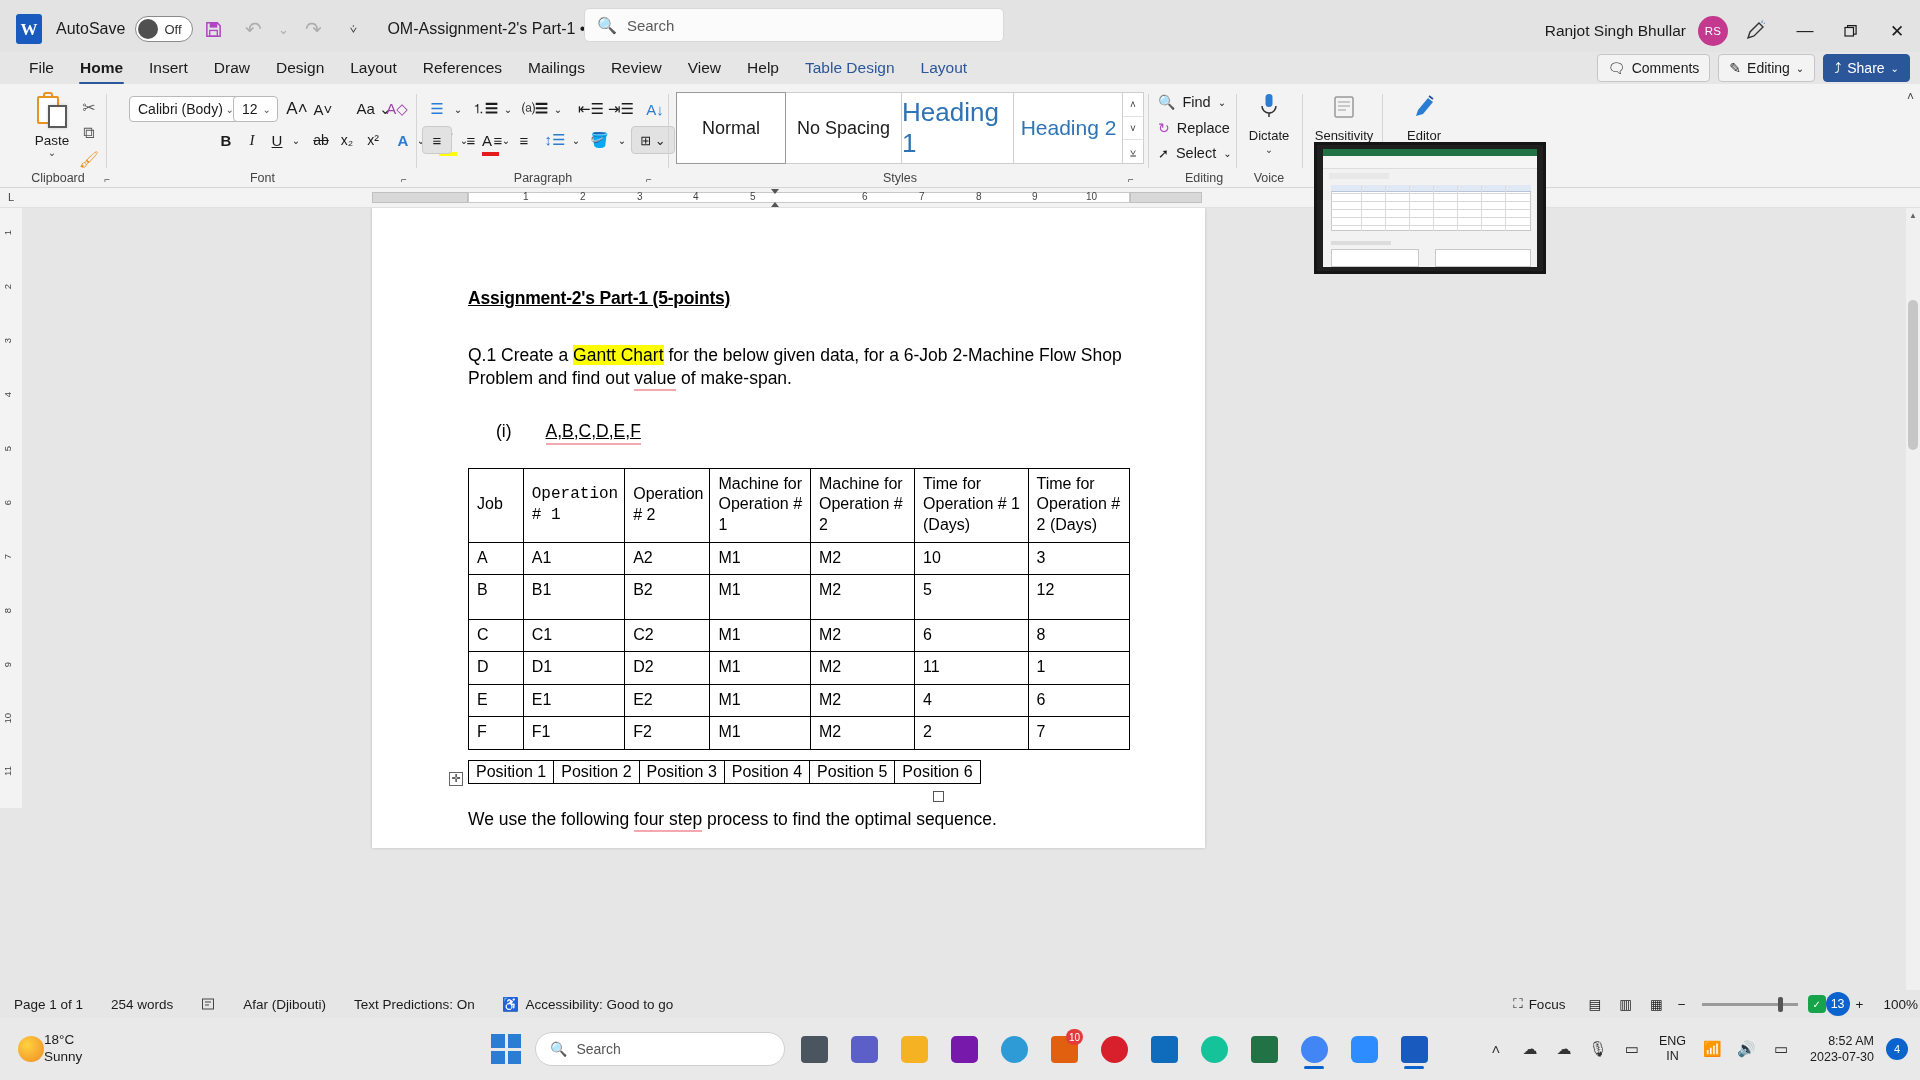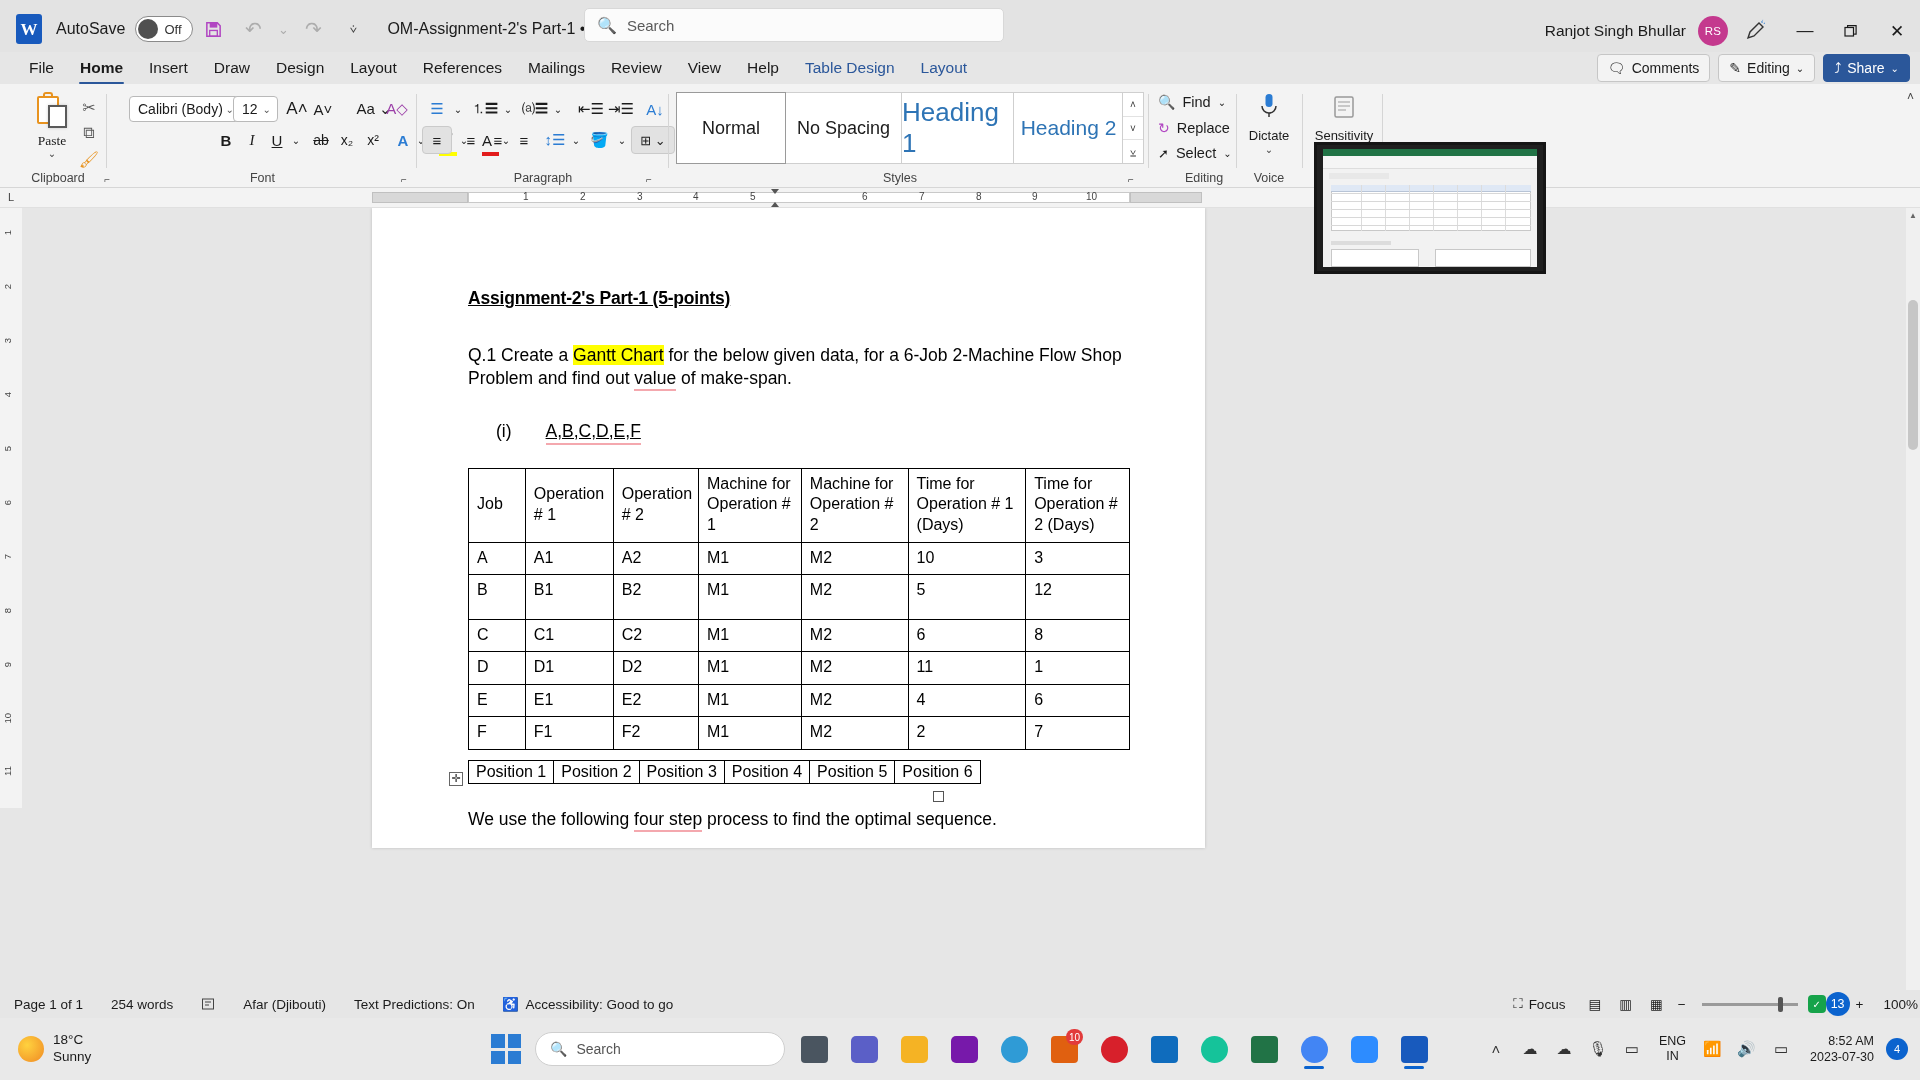--- a/index.html
+++ b/index.html
@@ -114,21 +114,21 @@
     border:2.2px solid #e8931f; border-radius:2px; background:#fff;
   }
   .clipicon .clipTop {
     position:absolute; left:8px; top:0px; width:10px; height:7px;
     border:2.2px solid #e8931f; border-bottom:none; border-radius:3px 3px 0 0;
   }
   .clipicon .page {
     position:absolute; left:13px; top:13px; width:19px; height:23px;
     border:2px solid #5a5a5a; background:#fff;
   }
-  .paste-txt { font-size:13.5px; color:#1b1b1b; margin-top:1px;font-family:Liberation Serif, serif; }
+  .paste-txt { font-size:13.5px; color:#1b1b1b; margin-top:1px; }
   .cv { font-size:10px; color:#444; line-height:1; }
   .clip-small { position:absolute; left:66px; top:10px; width:34px; }
   .mini {
     width:30px; height:26px; display:flex; align-items:center; justify-content:center;
     font-size:16px; color:#5a5a5a;
   }
 
   
   .fontbox {
     position:absolute; height:26px; border:1px solid #b9b9b9; border-radius:4px;
@@ -279,21 +279,21 @@
   .badge-blue {
     width:24px; height:24px; border-radius:50%; background:#0b63ce; color:#fff;
     display:flex; align-items:center; justify-content:center; font-size:12.5px;
   }
 
   
   .taskbar {
     position:absolute; left:0; bottom:0; width:1920px; height:62px;
     background:#e9e9e9; display:flex; align-items:center;
   }
-  .weather { display:flex; align-items:center; gap:9px; margin-left:18px; }
+  .weather { display:flex; align-items:center; margin-left:18px; }
   .sun {
     width:26px; height:26px; border-radius:50%;
     background:radial-gradient(circle at 35% 35%, #ffd23f, #f08a24);
   }
   .weather .t { font-size:13.5px; color:#1b1b1b; line-height:1.25; }
   .tb-center {
     position:absolute; left:50%; transform:translateX(-50%);
     display:flex; align-items:center; gap:8px;
   }
   .start {
@@ -632,20 +632,32 @@
               <rect x="6" y="5" width="18" height="20" rx="1.5" fill="none" stroke="#999" stroke-width="1.5"></rect>
               <path d="M9 10h12M9 14h12M9 18h8" stroke="#bbb" stroke-width="1.3"></path>
             </svg>
         </span>
         <span class="lbl">Sensitivity</span>
         <span class="cv">⌄</span>
       </div>
     </div>
     <div class="sep" style="left:1382px;"></div>
 
+    <div class="rgroup" style="left:1384px; width:80px;">
+      <div class="bigbtn" style="left:5px;">
+        <span>
+          <svg width="28" height="30" viewBox="0 0 28 30">
+              <path d="M6 24l2-6 10-12 5 4-10 12z" fill="#2b7cd3"></path>
+              <path d="M19 4l4 3" stroke="#1b4f9e" stroke-width="1.6"></path>
+            </svg>
+        </span>
+        <span class="lbl">Editor</span>
+      </div>
+      <div class="glabel">Editor</div>
+    </div>
 
     <div style="position:absolute; right:6px; top:6px; font-size:12px; color:#444;">˄</div>
   </div>
 
   <div class="hruler">
     <div class="band gray" style="left:372px; width:96px;"></div>
     <div class="band" style="left:468px; width:662px;"></div>
     <div class="band gray" style="left:1130px; width:72px;"></div>
     <div class="num" style="left:523px;">1</div>
     <div class="num" style="left:580px;">2</div>
@@ -692,21 +704,21 @@
 
         <div class="roman">
           <span>(i)</span>
           <span class="ul sq-red">A,B,C,D,E,F</span>
         </div>
 
         <table class="wt">
           <tbody>
               <tr>
             <td class="hd mid" style="width:57px;">Job</td>
-            <td class="hd" style="width:88px;">Operation # 1</td>
+            <td class="hd" style="width:88px;font-family:Liberation Mono, monospace;">Operation # 1</td>
             <td class="hd" style="width:85px;">Operation # 2</td>
             <td class="hd" style="width:103px;">Machine for Operation # 1</td>
             <td class="hd" style="width:107px;">Machine for Operation # 2</td>
             <td class="hd" style="width:118px;">Time for Operation # 1 (Days)</td>
             <td class="hd" style="width:104px;">Time for Operation # 2 (Days)</td>
           </tr>
           <tr>
             <td>A</td>
             <td>A1</td>
             <td>A2</td>

